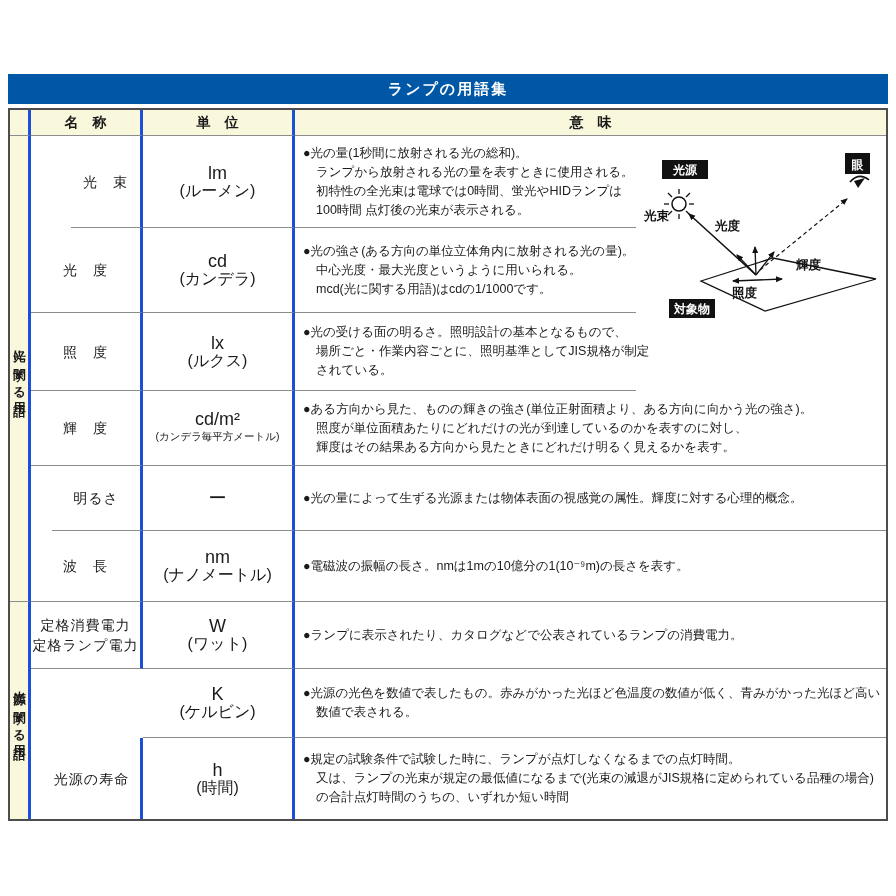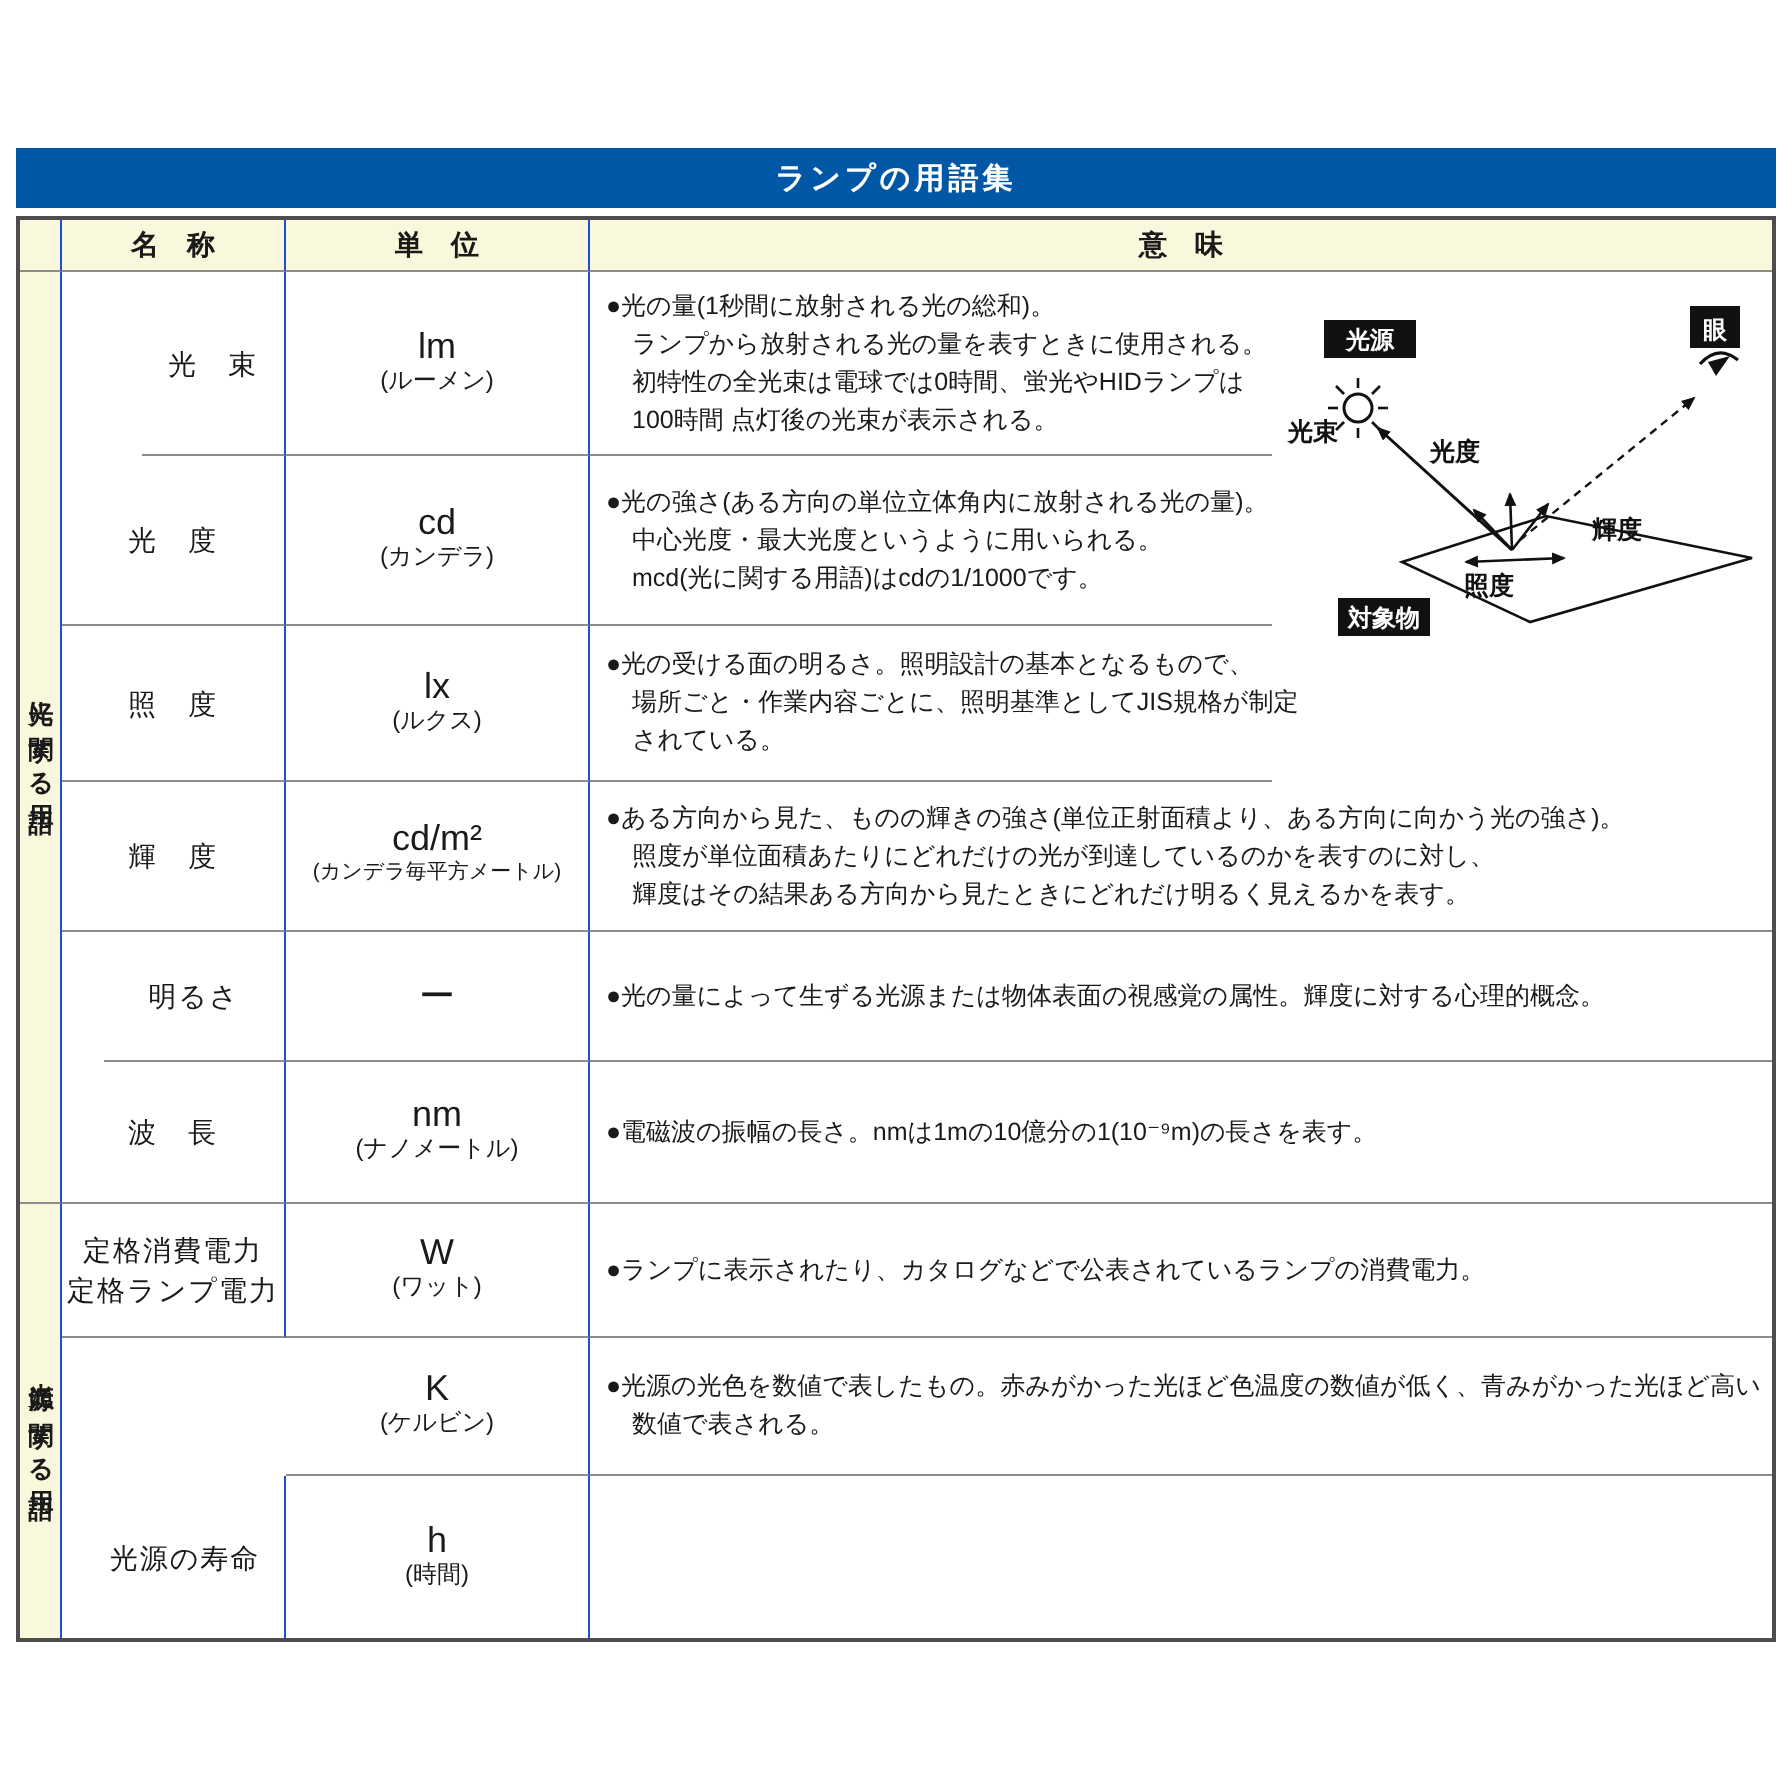--- a/index.html
+++ b/index.html
@@ -14,35 +14,35 @@
     font-size:15px;font-weight:bold;letter-spacing:2px;box-sizing:border-box;
   }
   .glossary-table{
     position:absolute;left:8px;top:108px;width:880px;height:713px;box-sizing:border-box;
     border:2px solid #4d4d4d;background:#fff;
     display:grid;
     grid-template-columns:21px 112px 152px 341px 1fr;
     grid-template-rows:26px 92px 85px 78px 75px 65px 71px 67px 69px 1fr;
   }
   .cell{
-    border-right:1px solid #1d4ed8;border-bottom:1px solid #8c8c8c;
+    border-right:3px solid #1d4ed8;border-bottom:1px solid #8c8c8c;
     display:flex;align-items:center;justify-content:center;
     box-sizing:border-box;overflow:visible;
   }
   .no-right{border-right:none;}
   .no-bottom{border-bottom:none;}
   .hdr{background:#FAF8DC;font-size:14px;font-weight:bold;}
   .group-cell{
     background:#FAF8DC;font-size:12.5px;font-weight:bold;
     writing-mode:vertical-rl;letter-spacing:2px;
   }
   .name-cell{font-size:14px;text-align:center;white-space:pre-line;line-height:20px;letter-spacing:1px;}
   .unit-cell{flex-direction:column;line-height:17px;text-align:center;}
   .unit-sym{font-size:18px;}
-  .unit-label{font-size:12px;}
+  .unit-label{font-size:16px;}
   .unit-label.small{font-size:10.5px;}
   .meaning-cell{justify-content:flex-start;padding-left:8px;padding-right:0;}
   .meaning-text{
     font-size:12.5px;line-height:19px;white-space:pre;
     padding-left:13px;text-indent:-13px;
   }
   .diagram-cell{border:none;position:relative;align-items:flex-start;justify-content:flex-start;}
   svg text{font-family:"Liberation Sans","DejaVu Sans",sans-serif;}
   .svg-label{font-size:12.5px;font-weight:bold;fill:#111;}
   .svg-boxtext{font-size:12px;font-weight:bold;fill:#fff;}
@@ -206,14 +206,19 @@
   <div class="cell meaning-cell no-right" style="grid-area:9/4/10/6;">
     <div class="meaning-text">●光源の光色を数値で表したもの。赤みがかった光ほど色温度の数値が低く、青みがかった光ほど高い
 数値で表される。</div>
   </div>
 
   <div class="cell name-cell no-bottom" style="grid-area:10/2/11/3;margin-left:12px;">光源の寿命</div>
   <div class="cell unit-cell no-bottom" style="grid-area:10/3/11/4;">
     <div class="unit-sym">h</div>
     <div class="unit-label">(時間)</div>
   </div>
+  <div class="cell meaning-cell no-right no-bottom" style="grid-area:10/4/11/6;">
+    <div class="meaning-text">●規定の試験条件で試験した時に、ランプが点灯しなくなるまでの点灯時間。
+又は、ランプの光束が規定の最低値になるまで(光束の減退がJIS規格に定められている品種の場合)
+の合計点灯時間のうちの、いずれか短い時間</div>
+  </div>
 
 </div>
 
 </body></html>

